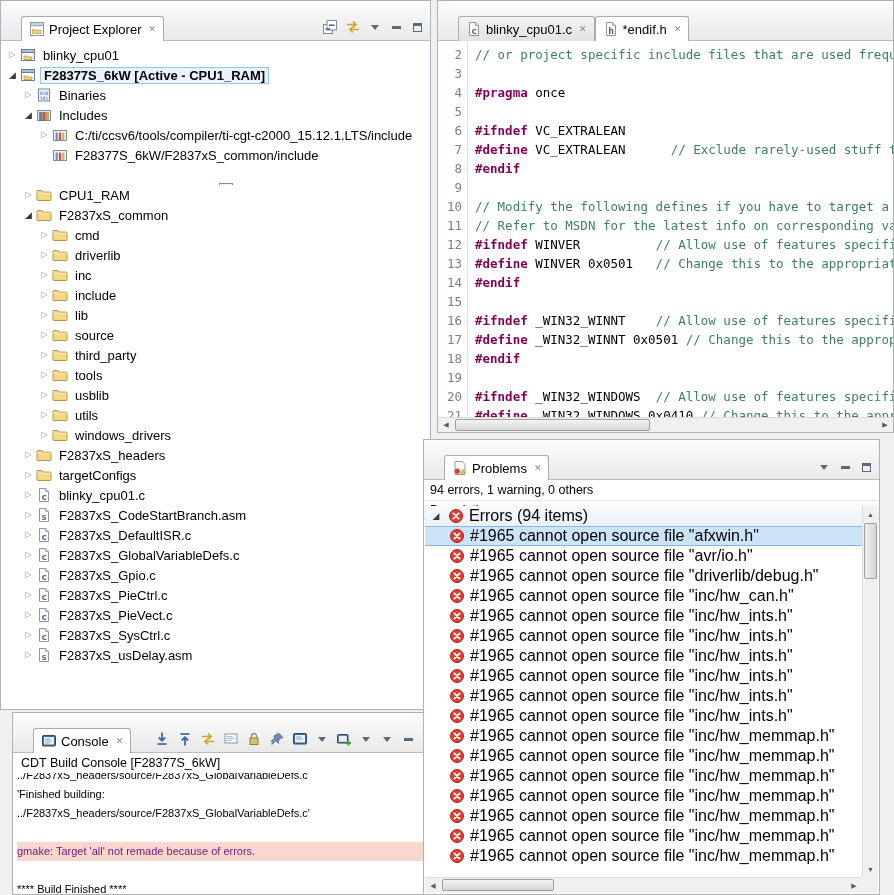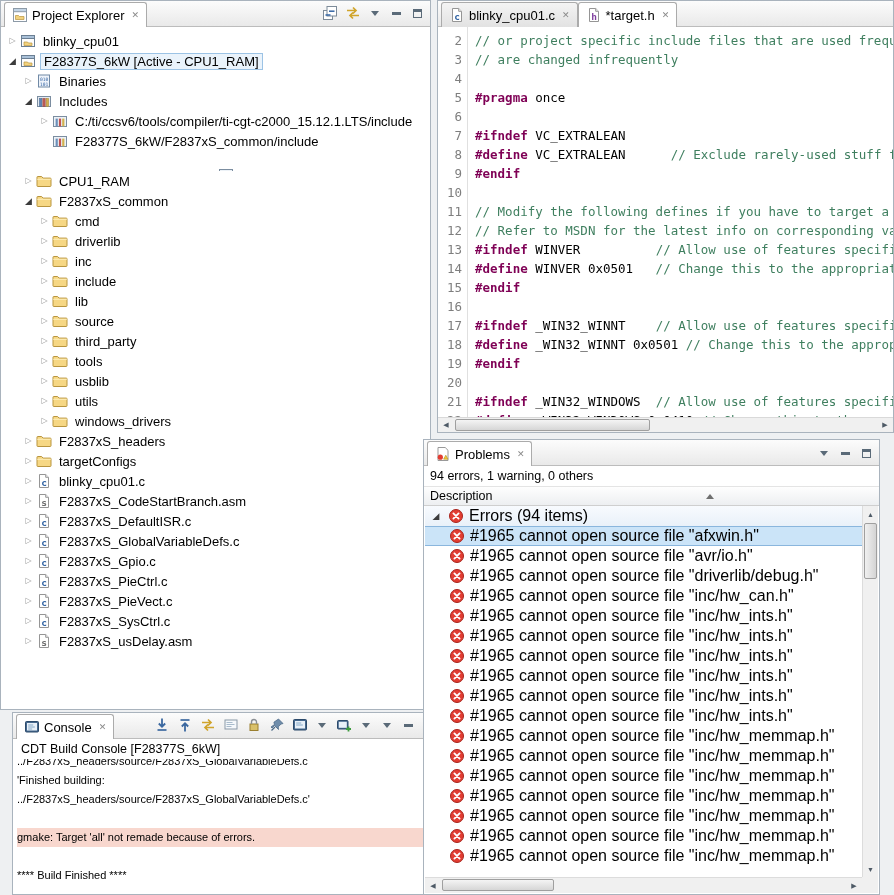--- a/index.html
+++ b/index.html
@@ -8,43 +8,43 @@
   .panel{position:absolute;background:#fff;border:1px solid #a9b3bd}
   #pe{left:0;top:0;width:431px;height:710px}
   #con{left:12px;top:712px;width:431px;height:183px}
   #ed{left:437px;top:0;width:457px;height:433px}
   #pr{left:423px;top:439px;width:457px;height:456px}
   .sash{position:absolute;background:#eef0f2}
   #sashv{left:431px;top:0;width:6px;height:895px}
   #sashh1{left:0;top:710px;width:431px;height:2px}
   #sashh2{left:437px;top:433px;width:457px;height:6px}
 
-  .tabbar{height:26px;display:flex;align-items:flex-end;background:linear-gradient(#fcfcfc,#e9e9e9);
-    border-bottom:1px solid #bcbcbc;padding-left:3px;position:relative}
+  .tabbar{height:40px;display:flex;align-items:flex-end;background:linear-gradient(#fcfcfc,#e9e9e9);
+    border-bottom:1px solid #bcbcbc;padding-left:20px;position:relative}
   .tab{display:flex;align-items:center;gap:4px;height:25px;padding:0 7px;margin-bottom:-1px;
     border:1px solid #ababab;border-bottom:none;border-radius:3px 3px 0 0;white-space:nowrap;
     background:linear-gradient(#f4f4f4,#e2e2e2)}
   .tab.active{background:#fff}
   .closex{font-size:9px;color:#8a8a8a;margin-left:3px}
   .tb{margin-left:auto;display:flex;align-items:center;gap:7px;padding:0 6px 5px 0}
   .ico{width:16px;height:16px;display:inline-flex;flex:0 0 auto}
   .ico svg{width:100%;height:100%}
   .gbtn{width:14px;height:14px;display:inline-flex;align-items:center;justify-content:center}
   .tri{width:0;height:0;border-left:4px solid transparent;border-right:4px solid transparent;border-top:5px solid #5a6a78}
   .minbar{width:9px;height:3px;background:#5a6a78}
   .maxbox{width:9px;height:9px;border:1px solid #5a6a78;border-top:3px solid #5a6a78}
 
   
   .tree{padding-top:4px;height:calc(100% - 26px);overflow:hidden}
   .trow{display:flex;align-items:center;height:20px;white-space:nowrap;overflow:hidden}
   .arrow{width:15px;flex:0 0 15px;text-align:center;font-size:8px;color:#9a9a9a;line-height:20px}
   .arrow.exp{color:#3c3c3c;font-size:9px}
   .trow .ico{margin-right:4px}
   .tlabel{padding:1px 3px}
-  .tlabel.bold{font-weight:normal}
+  .tlabel.bold{font-weight:bold}
   .tlabel.focusbox{background:#eaf3fb;border:1px solid #9cc3e5;padding:0 3px}
 
   
   .edbody{display:flex;height:calc(100% - 26px - 15px);overflow:hidden;
     font-family:"DejaVu Sans Mono",monospace;font-size:12.5px;line-height:19px}
   .gutter{width:30px;flex:0 0 30px;text-align:right;color:#7e7e7e;padding:4px 5px 0 0;
     border-right:1px solid #e0e0e0;background:#fff}
   .lnum{height:19px}
   .codearea{flex:1;padding:4px 0 0 7px;overflow:hidden}
   .cline{white-space:pre;height:19px}
@@ -59,21 +59,21 @@
   .sbtn.right{margin-left:auto}
   .hthumb{position:absolute;top:1px;height:12px;background:linear-gradient(#f4f4f4,#d6d6d6);
     border:1px solid #9f9f9f;border-radius:2px}
 
   
   .ctitle{height:20px;padding:3px 8px 0;font-size:12.5px;background:#fff}
   .cbody{font-family:Liberation Sans, sans-serif;font-size:11px;line-height:19px;
     padding:2px 4px;overflow:hidden;height:calc(100% - 46px);white-space:pre}
   .clin{height:19px;min-height:19px}
   .clin.clip{margin-top:-9px}
-  .clin.error{background:#f8d7ce;color:#000000}
+  .clin.error{background:#f8d7ce;color:#701a75}
 
   
   .summary{height:20px;padding:3px 6px 0;font-size:12.5px;background:#fff}
   .colhead{height:20px;background:linear-gradient(#fefefe,#edeff1);border-top:1px solid #e4e4e4;
     border-bottom:1px solid #cfcfcf;padding:2px 6px;position:relative;font-size:12.5px}
   .sort{position:absolute;left:62%;top:7px;width:0;height:0;border-left:4px solid transparent;
     border-right:4px solid transparent;border-bottom:5px solid #6f6f6f}
   .prows{position:absolute;top:66px;left:1px;right:17px;bottom:17px;overflow:hidden}
   .prow{display:flex;align-items:center;height:20px;white-space:nowrap;overflow:hidden;
     padding-left:24px;gap:5px}
@@ -485,21 +485,21 @@
       <span class="closex">✕</span>
     </div>
     <div class="tab active">
       <span class="ico">
           <svg viewBox="0 0 16 16">
             <path d="M3.5 1.5h6.2l2.8 2.8v10.2H3.5z" fill="#fffffe" stroke="#959595"></path>
             <path d="M9.7 1.5v2.8h2.8" fill="#eeeeee" stroke="#959595"></path>
             <text x="5.2" y="12.6" font-size="9.5" fill="#7f3f9e" font-weight="bold" font-family="DejaVu Sans Mono,monospace">h</text>
           </svg>
         </span>
-      <span class="tlab">*target.h</span>
+      <span class="tlab">*endif.h</span>
       <span class="closex">✕</span>
     </div>
   </div>
   <div class="edbody">
     <div class="gutter">
         <div class="lnum">2</div>
         <div class="lnum">3</div>
         <div class="lnum">4</div>
         <div class="lnum">5</div>
         <div class="lnum">6</div>
@@ -515,21 +515,20 @@
         <div class="lnum">16</div>
         <div class="lnum">17</div>
         <div class="lnum">18</div>
         <div class="lnum">19</div>
         <div class="lnum">20</div>
         <div class="lnum">21</div>
         <div class="lnum">22</div>
       </div>
     <div class="codearea">
         <div class="cline"><span class="tok-c">// or project specific include files that are used frequently, but</span></div>
-        <div class="cline"><span class="tok-c">// are changed infrequently</span></div>
         <div class="cline"></div>
         <div class="cline"><span class="tok-d">#pragma</span><span class="tok-p"> once</span></div>
         <div class="cline"></div>
         <div class="cline"><span class="tok-d">#ifndef</span><span class="tok-p"> VC_EXTRALEAN</span></div>
         <div class="cline"><span class="tok-d">#define</span><span class="tok-p"> VC_EXTRALEAN</span><span class="tok-c">      // Exclude rarely-used stuff from Windows headers</span></div>
         <div class="cline"><span class="tok-d">#endif</span></div>
         <div class="cline"></div>
         <div class="cline"><span class="tok-c">// Modify the following defines if you have to target a platform prior to the ones specified below.</span></div>
         <div class="cline"><span class="tok-c">// Refer to MSDN for the latest info on corresponding values for different platforms.</span></div>
         <div class="cline"><span class="tok-d">#ifndef</span><span class="tok-p"> WINVER</span><span class="tok-c">          // Allow use of features specific to Windows XP or later.</span></div>

